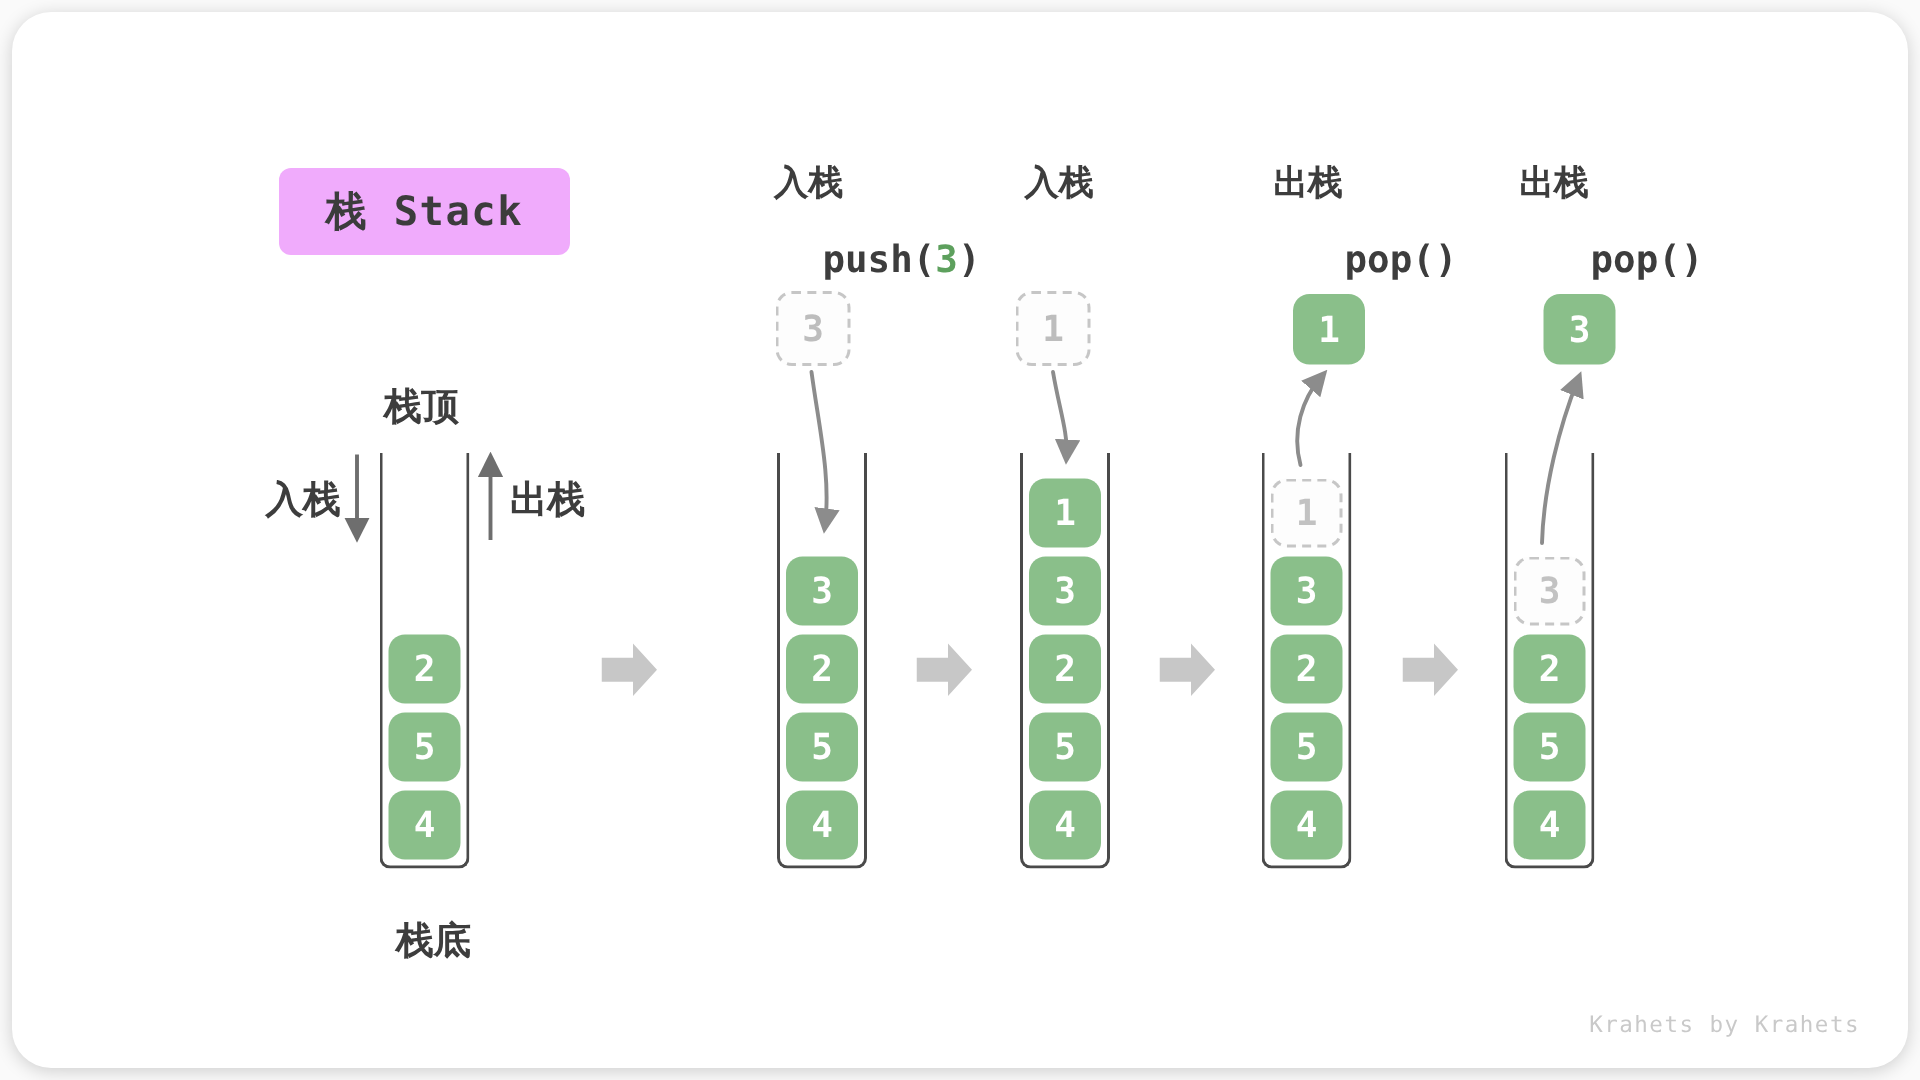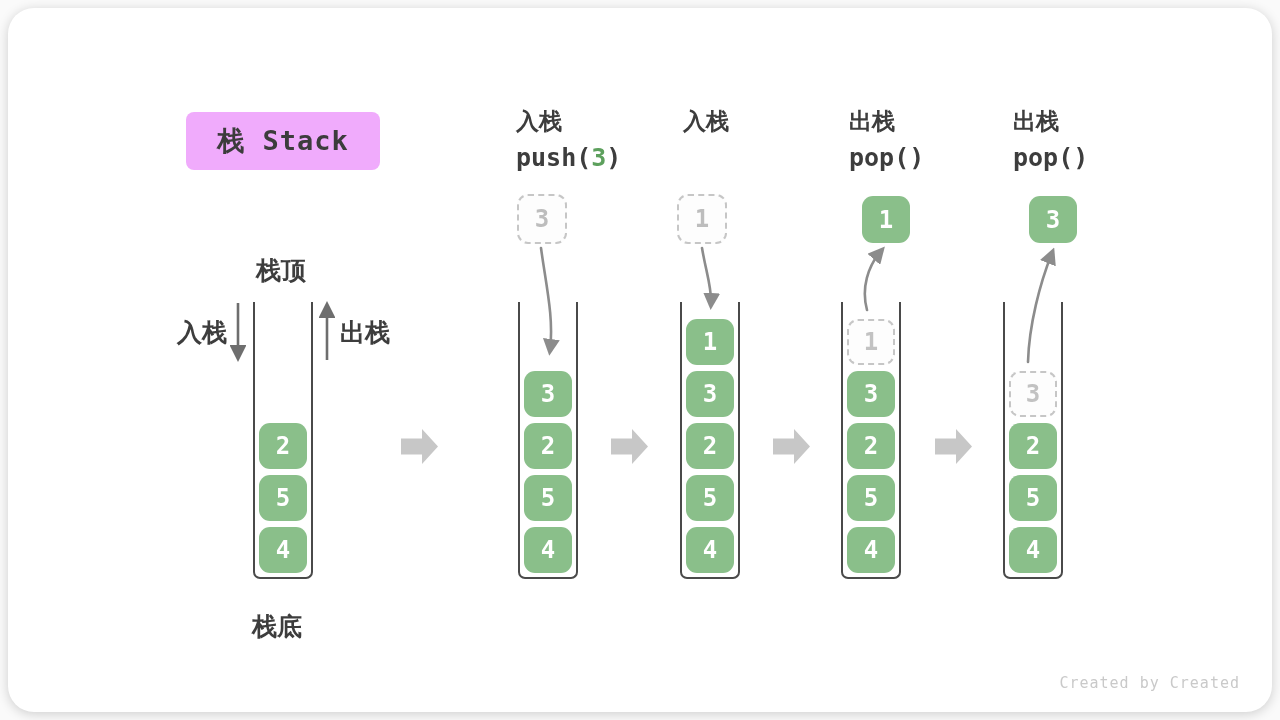--- a/index.html
+++ b/index.html
@@ -20,30 +20,30 @@
     display:flex;align-items:center;justify-content:center;
     font-family:"DejaVu Sans Mono","Liberation Sans",monospace;
     font-size:27px;font-weight:700;color:#3c3c3c;letter-spacing:1px;
   }
   
   .op{
     position:absolute;top:106px;width:170px;color:#3d3d3d;
   }
   .op .action{font-size:23px;font-weight:700;line-height:30px;}
   .op .code{
-    margin-top:7px;font-family:"DejaVu Sans Mono",monospace;
-    font-size:25px;font-weight:600;line-height:30px;color:#3d3d3d;
+    margin-top:22px;font-family:"DejaVu Sans Mono",monospace;
+    font-size:25px;font-weight:600;line-height:30px;color:#3d3d3d;text-align:center;
   }
   .op .code .arg{color:#5da05d;font-weight:700;}
   .op2{left:516px}.op3{left:683px}.op4{left:849px}.op5{left:1013px}
 
   
   .side-label{position:absolute;font-size:25px;font-weight:700;color:#3d3d3d;}
   .lbl-top{left:256px;top:254px;}
-  .lbl-bottom{left:252px;top:610px;}
+  .lbl-bottom{left:264px;top:610px;}
   .lbl-push{left:177px;top:316px;}
   .lbl-pop{left:340px;top:316px;}
 
   
   .stack{
     position:absolute;top:302px;width:60px;height:277px;box-sizing:border-box;
     border-left:2px solid #4a4a4a;border-right:2px solid #4a4a4a;
     border-bottom:2px solid #4a4a4a;border-radius:0 0 7px 7px;background:#fff;
   }
   .s1{left:253px}.s2{left:518px}.s3{left:680px}.s4{left:841px}.s5{left:1003px}
@@ -186,13 +186,13 @@
 
   <path d="M541,248 C546,285 554,318 550,350" fill="none" stroke="#8c8c8c" stroke-width="2.6" stroke-linecap="round" marker-end="url(#ah)"></path>
 
   <path d="M702,248 C706,272 712,288 711,304" fill="none" stroke="#8c8c8c" stroke-width="2.6" stroke-linecap="round" marker-end="url(#ah)"></path>
 
   <path d="M867,310 C861,288 868,266 881,251" fill="none" stroke="#8c8c8c" stroke-width="2.6" stroke-linecap="round" marker-end="url(#ah)"></path>
 
   <path d="M1028,362 C1029,325 1040,283 1052,253" fill="none" stroke="#8c8c8c" stroke-width="2.6" stroke-linecap="round" marker-end="url(#ah)"></path>
 </svg>
 
-<div class="watermark">Created by Created</div>
+<div class="watermark">Krahets by Krahets</div>
 
 </body></html>

